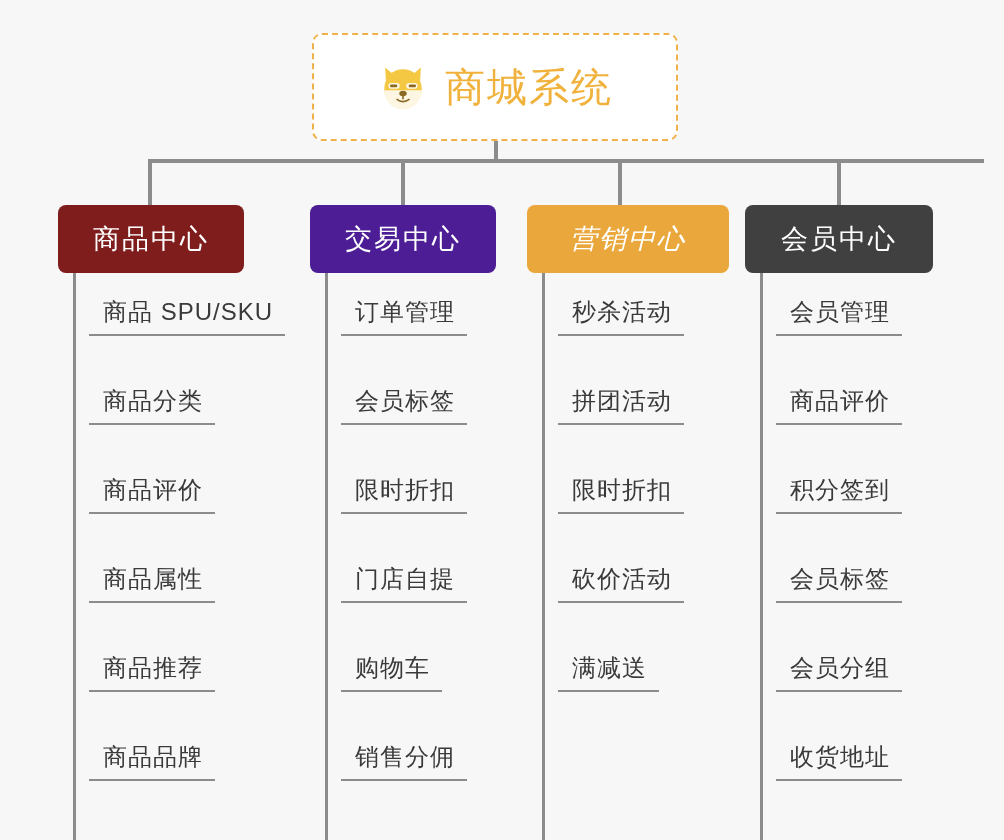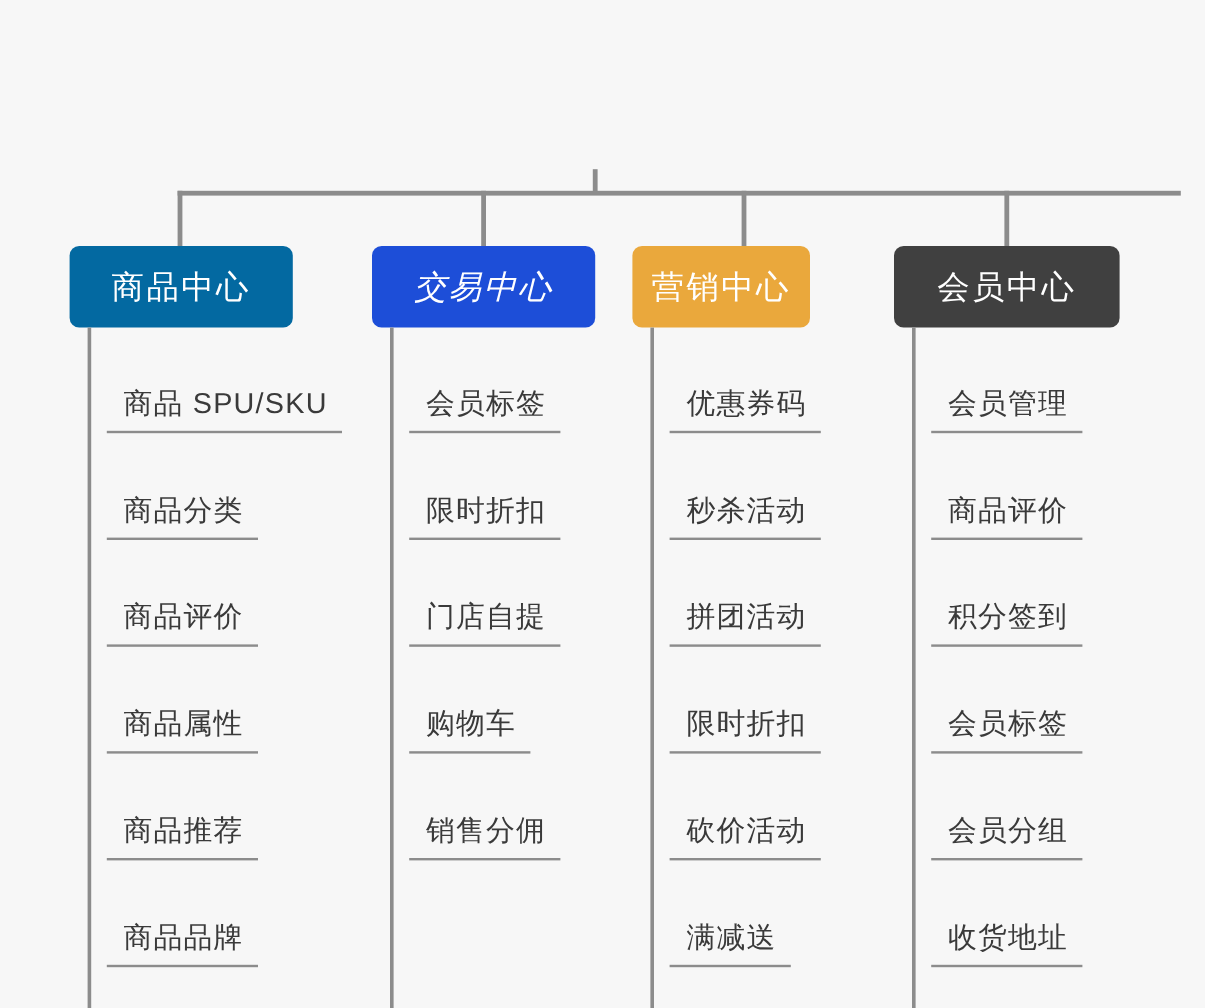--- a/index.html
+++ b/index.html
@@ -95,21 +95,21 @@
     align-items: center;
     justify-content: center;
     color: #ffffff;
     font-size: 27px;
     letter-spacing: 2px;
     white-space: nowrap;
     box-sizing: border-box;
   }
   .col-1 .cat-box { width: 186px; }
   .col-2 .cat-box { width: 186px; }
-  .col-3 .cat-box { width: 148px; }
+  .col-3 .cat-box { width: 202px; font-style: italic; }
   .col-4 .cat-box { width: 188px; }
 
   
   .leaf-wrap {
     position: relative;
     margin-top: 0;
     padding-left: 15px;
     padding-top: 23px;
   }
   .leaf-spine {
@@ -122,51 +122,67 @@
   .col-1 .leaf-spine { height: 597px; }
   .col-2 .leaf-spine { height: 597px; }
   .col-3 .leaf-spine { height: 597px; }
   .col-4 .leaf-spine { height: 597px; }
 
   .leaf {
     height: 89px;
     box-sizing: border-box;
     display: flex;
     flex-direction: column;
-    justify-content: center;
+    justify-content: flex-start;
     align-items: flex-start;
     padding-left: 30px;
   }
   .leaf-text {
     font-size: 24px;
     line-height: 32px;
     color: #3a3a3a;
     white-space: nowrap;
     letter-spacing: 1px;
     border-bottom: 2px solid #8c8c8c;
     padding: 0 12px 6px 0;
     margin-left: -14px;
     padding-left: 14px;
   }
 </style>
 </head>
 <body>
 
 <div id="mindmap">
 
+  <div class="root-node">
+    <svg class="root-icon" viewBox="0 0 64 64" aria-hidden="true">
+      <path d="M10 8 L11 24 L22 18 Z" fill="#f4c842"></path>
+      <path d="M54 8 L53 24 L42 18 Z" fill="#f4c842"></path>
+      <ellipse cx="32" cy="34" rx="23" ry="24" fill="#f4c842"></ellipse>
+      <path d="M9 36 a23 24 0 0 0 46 0 Z" fill="#fdf6e3"></path>
+      <rect x="14" y="27" width="14" height="7" rx="3.5" fill="#fdf6e3"></rect>
+      <rect x="36" y="27" width="14" height="7" rx="3.5" fill="#fdf6e3"></rect>
+      <rect x="16" y="29" width="9" height="3.4" rx="1.7" fill="#8a6a22"></rect>
+      <rect x="39" y="29" width="9" height="3.4" rx="1.7" fill="#8a6a22"></rect>
+      <ellipse cx="32" cy="40" rx="4.6" ry="3.4" fill="#8a6a22"></ellipse>
+      <path d="M32 43 L32 47" stroke="#8a6a22" stroke-width="2" fill="none"></path>
+      <path d="M24 47 q8 6 16 0" stroke="#8a6a22" stroke-width="2" fill="none"></path>
+    </svg>
+    <span class="root-label">商城系统</span>
+  </div>
 
   <div class="conn stem-root"></div>
   <div class="conn bus"></div>
   <div class="conn drop drop-1"></div>
   <div class="conn drop drop-2"></div>
   <div class="conn drop drop-3"></div>
   <div class="conn drop drop-4"></div>
 
   <div class="column col-1">
-    <div class="cat-box" style="background: #0369a1;">
+    <div class="cat-box" style="background: #7f1d1d;">
       <span>商品中心</span>
     </div>
     <div class="leaf-wrap">
       <div class="leaf-spine"></div>
       <div class="leaf">
           <span class="leaf-text">商品 SPU/SKU</span>
         </div>
       <div class="leaf">
           <span class="leaf-text">商品分类</span>
         </div>
@@ -179,25 +195,28 @@
       <div class="leaf">
           <span class="leaf-text">商品推荐</span>
         </div>
       <div class="leaf">
           <span class="leaf-text">商品品牌</span>
         </div>
     </div>
   </div>
 
   <div class="column col-2">
-    <div class="cat-box" style="background: #1d4ed8; font-style: italic;">
+    <div class="cat-box" style="background: #4c1d95;">
       <span>交易中心</span>
     </div>
     <div class="leaf-wrap">
       <div class="leaf-spine"></div>
+      <div class="leaf">
+          <span class="leaf-text">订单管理</span>
+        </div>
       <div class="leaf">
           <span class="leaf-text">会员标签</span>
         </div>
       <div class="leaf">
           <span class="leaf-text">限时折扣</span>
         </div>
       <div class="leaf">
           <span class="leaf-text">门店自提</span>
         </div>
       <div class="leaf">
@@ -209,23 +228,20 @@
     </div>
   </div>
 
   <div class="column col-3">
     <div class="cat-box" style="background: rgb(234, 168, 60);">
       <span>营销中心</span>
     </div>
     <div class="leaf-wrap">
       <div class="leaf-spine"></div>
       <div class="leaf">
-          <span class="leaf-text">优惠券码</span>
-        </div>
-      <div class="leaf">
           <span class="leaf-text">秒杀活动</span>
         </div>
       <div class="leaf">
           <span class="leaf-text">拼团活动</span>
         </div>
       <div class="leaf">
           <span class="leaf-text">限时折扣</span>
         </div>
       <div class="leaf">
           <span class="leaf-text">砍价活动</span>

